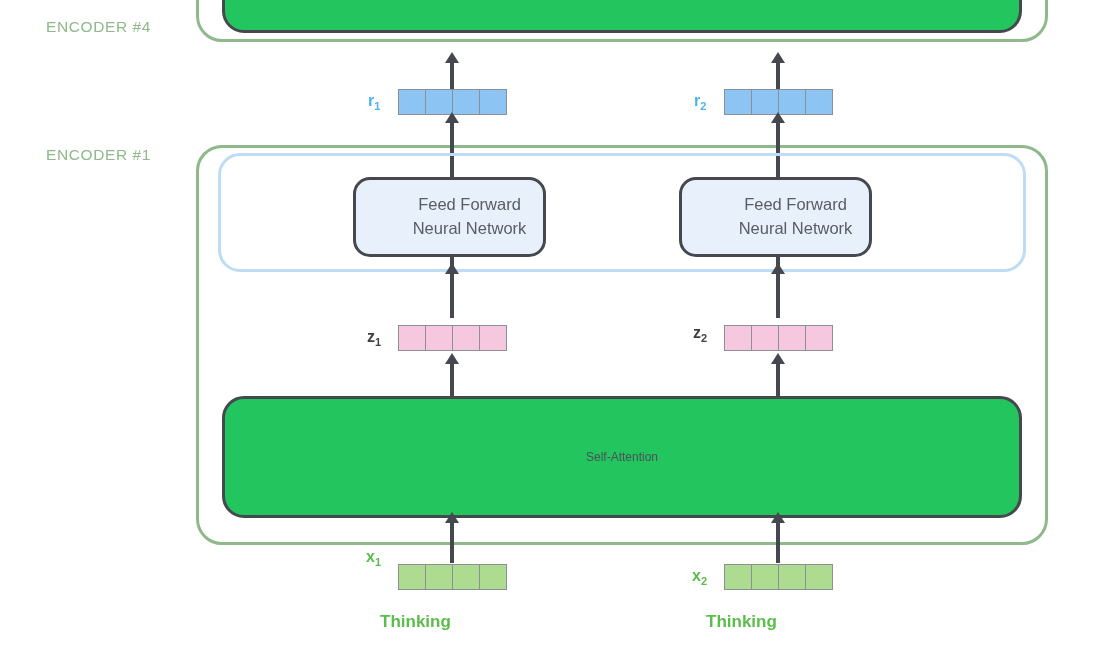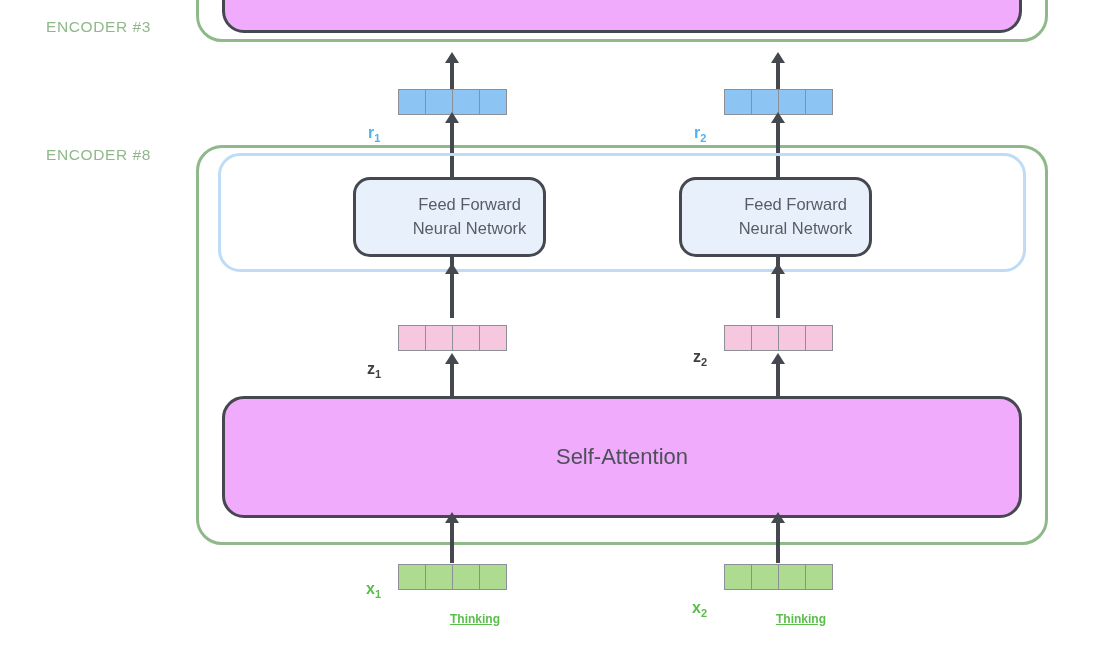--- a/index.html
+++ b/index.html
@@ -46,29 +46,29 @@
     letter-spacing: 0.6px;
     white-space: nowrap;
     font-family: "Liberation Sans", sans-serif;
   }
   #encoder2-label { left: 46px; top: 18px; }
   #encoder1-label { left: 46px; top: 146px; }
 
   
   .self-attn {
     position: absolute;
-    background: #f0abfc;
+    background: #22c55e;
     border: 3px solid #45484f;
     border-radius: 22px;
     box-sizing: border-box;
     display: flex;
     align-items: center;
     justify-content: center;
     color: #4d5058;
-    font-size: 22px;
+    font-size: 12px;
   }
   #selfattn-2 {
     left: 222px;
     top: -120px;
     width: 800px;
     height: 153px;
   }
   #selfattn-1 {
     left: 222px;
     top: 396px;
@@ -123,21 +123,20 @@
     margin-left: -1px;
   }
   .vector .cell:first-child { margin-left: 0; }
 
   .vec-label {
     position: absolute;
     font-weight: bold;
     font-size: 16px;
     white-space: nowrap;
     font-family: "Liberation Sans", sans-serif;
-    margin-top: 32px;
   }
   .vec-label sub {
     font-size: 11px;
     font-weight: bold;
   }
 
   
   .v-blue .cell { background: #8cc4f3; }
   .lbl-blue { color: #4cb4f0; }
   
@@ -148,36 +147,35 @@
   .lbl-green { color: #5bbd4a; }
 
   #vec-r1 { left: 398px; top: 89px; }
   #lbl-r1 { left: 368px; top: 92px; }
   #vec-r2 { left: 724px; top: 89px; }
   #lbl-r2 { left: 694px; top: 92px; text-align: right; }
 
   #vec-z1 { left: 398px; top: 325px; }
   #lbl-z1 { left: 367px; top: 328px; }
   #vec-z2 { left: 724px; top: 325px; }
-  #lbl-z2 { left: 693px; top: 316px; }
+  #lbl-z2 { left: 693px; top: 324px; }
 
   #vec-x1 { left: 398px; top: 564px; }
   #lbl-x1 { left: 366px; top: 548px; }
   #vec-x2 { left: 724px; top: 564px; }
   #lbl-x2 { left: 692px; top: 567px; text-align: center; }
 
   
   .word-label {
     position: absolute;
     color: #5bbd4a;
     font-weight: bold;
-    font-size: 12px;
+    font-size: 17px;
     white-space: nowrap;
-    text-align: right;
-    text-decoration: underline;
+    text-align: left;
   }
   #word-1 { left: 380px; top: 612px; width: 120px; }
   #word-2 { left: 706px; top: 612px; width: 120px; }
 
   
   .arrow {
     position: absolute;
     width: 4px;
     background: #45484f;
   }
@@ -220,21 +218,21 @@
   #arr-x1-sa { left: 450px; top: 521px; height: 42px; }
   #arr-x2-sa { left: 776px; top: 521px; height: 42px; }
 </style>
 </head>
 <body>
 
 <div id="canvas">
 
   <div class="encoder-frame" id="encoder2-frame"></div>
   <div class="self-attn" id="selfattn-2"></div>
-  <div class="encoder-label" id="encoder2-label">ENCODER #3</div>
+  <div class="encoder-label" id="encoder2-label">ENCODER #4</div>
 
   <div class="arrow" id="arr-r1-up"></div>
   <div class="arrow" id="arr-r2-up"></div>
 
   <div class="vec-label lbl-blue" id="lbl-r1">r<sub>1</sub></div>
   <div class="vector v-blue" id="vec-r1">
     <div class="cell"></div>
     <div class="cell"></div>
     <div class="cell"></div>
     <div class="cell"></div>
@@ -242,21 +240,21 @@
 
   <div class="vec-label lbl-blue" id="lbl-r2">r<sub>2</sub></div>
   <div class="vector v-blue" id="vec-r2">
     <div class="cell"></div>
     <div class="cell"></div>
     <div class="cell"></div>
     <div class="cell"></div>
   </div>
 
   <div class="encoder-frame" id="encoder1-frame"></div>
-  <div class="encoder-label" id="encoder1-label">ENCODER #8</div>
+  <div class="encoder-label" id="encoder1-label">ENCODER #1</div>
 
   <div class="arrow" id="arr-f1-r1"></div>
   <div class="arrow" id="arr-f2-r2"></div>
   <div class="line-plain" id="line-f1-top"></div>
   <div class="line-plain" id="line-f2-top"></div>
 
   <div id="ffn-container"></div>
 
   <div class="ffn-box" id="ffn-1">
     <span>Feed Forward</span>

